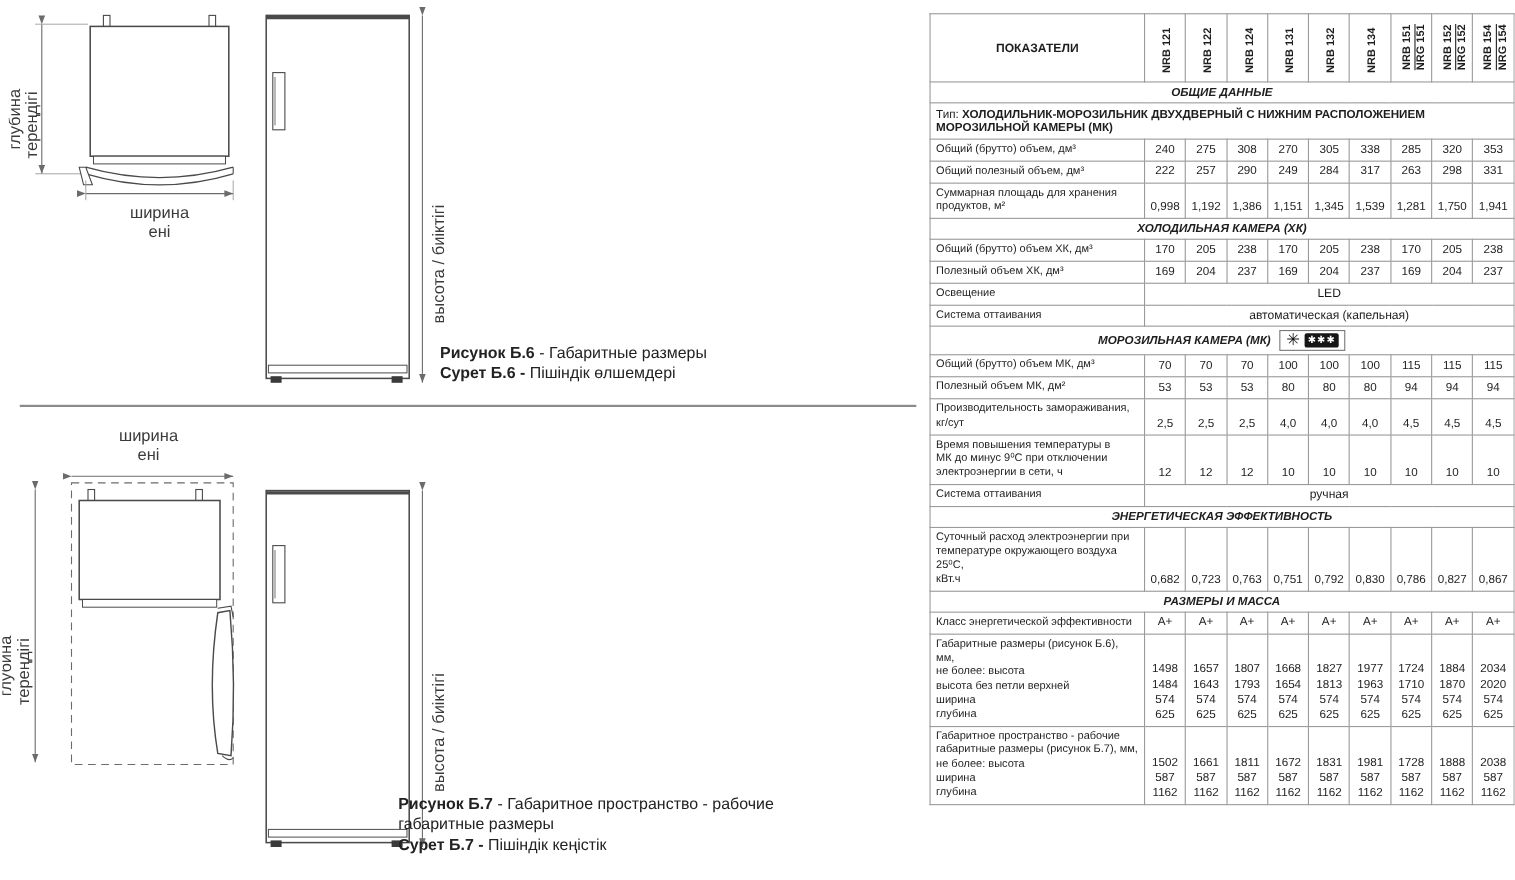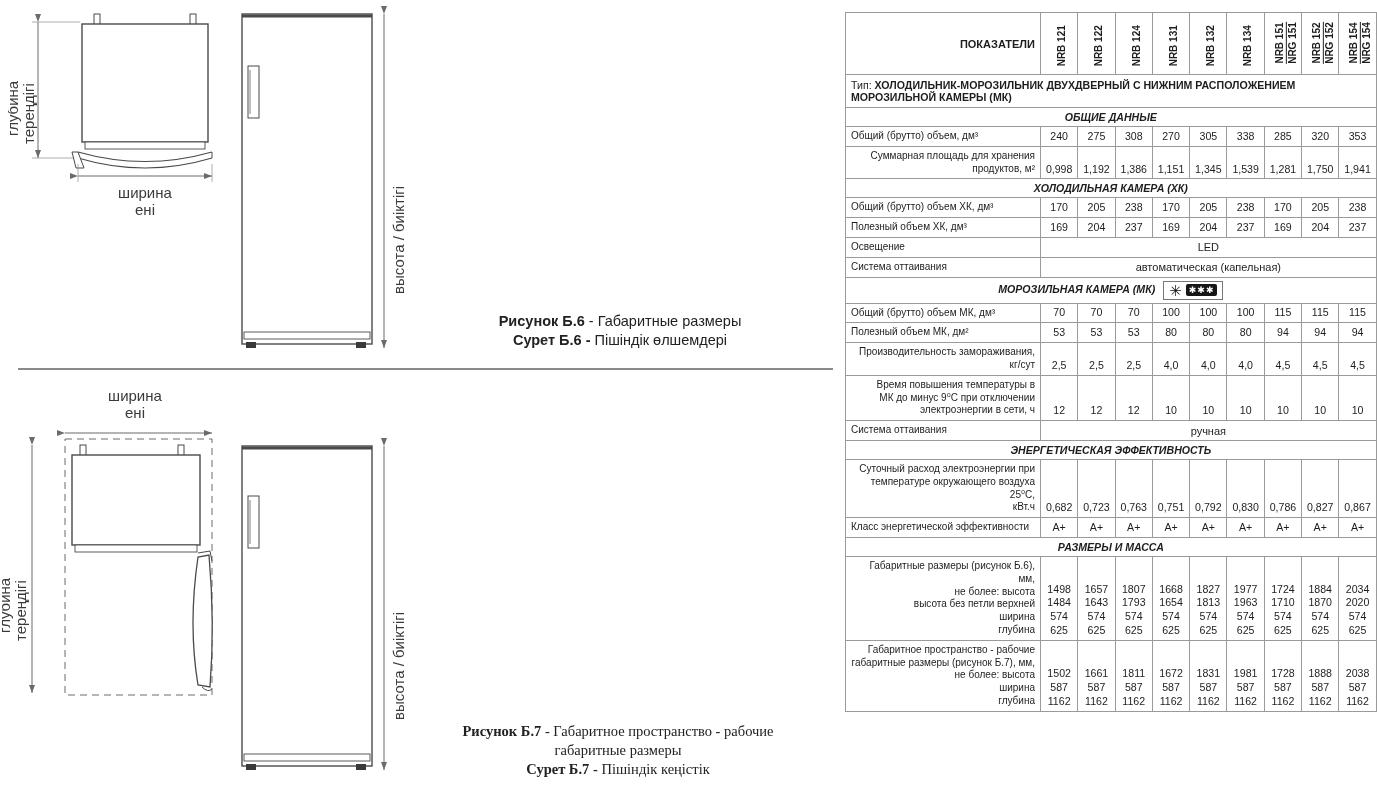--- a/index.html
+++ b/index.html
@@ -7,33 +7,33 @@
     font-family:"Liberation Sans","DejaVu Sans",sans-serif; color:#1d1d1d; }
   .page { position:relative; width:1377px; height:800px; background:#fff; }
 
   
   .figures { position:absolute; left:0; top:0; width:840px; height:800px; }
   .fig-svg { position:absolute; }
   svg text { font-family:"Liberation Sans","DejaVu Sans",sans-serif; fill:#3c3c3c; }
   .dim-label { font-size:15px; fill:#3a3a3a; }
   .divider { position:absolute; left:18px; top:368px; width:815px; height:2px; background:#8a8a8a; }
 
-  .caption { position:absolute; text-align:center; font-size:14.5px; color:#222; line-height:1.3; }
+  .caption { position:absolute; font-size:14.5px; color:#222; line-height:1.3; }
   .cap-b6 { left:400px; top:312px; width:440px; }
-  .cap-b7 { left:378px; top:722px; width:480px;font-family:Liberation Serif, serif; }
+  .cap-b7 { left:362px; top:722px; width:480px; }
   .caption b { font-weight:bold; }
 
   
   .spec-wrap { position:absolute; left:845px; top:12px; width:531px; }
   table.spec { border-collapse:collapse; width:531px; table-layout:fixed; }
   table.spec td, table.spec th { border:1px solid #9a9a9a; background:#fff; }
   col.c-label { width:195px; }
   col.c-val { width:37.3px; }
 
-  th.indicators { font-size:11px; font-weight:bold; text-align:right; vertical-align:middle;
+  th.indicators { font-size:11px; font-weight:bold; text-align:center; vertical-align:middle;
     padding:4px 5px; height:62px; }
   td.model-h { height:62px; padding:0; vertical-align:middle; text-align:center; overflow:visible; }
   .hdr-rot { transform:rotate(-90deg); white-space:nowrap; font-weight:bold; font-size:10px;
     line-height:1.15; display:inline-block; }
   .hdr-rot .m-line { display:block; }
   .hdr-rot .m-line.u { border-bottom:1px solid #222; }
 
   td.type-cell { font-size:10.6px; padding:4px 5px; }
   td.type-cell b { font-weight:bold; }
 
@@ -41,21 +41,21 @@
   .fz-wrap { display:inline-flex; align-items:center; gap:4px; margin-left:8px;
     border:1px solid #777; padding:1px 5px; font-style:normal; vertical-align:middle; }
   .fz-star { font-size:15px; line-height:1; color:#111; font-weight:normal; }
   .fz-box { background:#161616; color:#fff; font-size:9px; letter-spacing:1px;
     padding:1px 3px; border-radius:2px; line-height:1.2; }
 
   td.lbl { font-size:10px; padding:3px 5px; vertical-align:middle; white-space:pre-line; line-height:1.28; }
   td.val { font-size:10.6px; text-align:center; vertical-align:middle; padding:2px 1px;
     white-space:pre-line; line-height:1.3; }
   tr.vbottom td.val { vertical-align:bottom; }
-  tr.vbottom td.lbl { vertical-align:top;text-align:right; }
+  tr.vbottom td.lbl { vertical-align:top; }
   td.spanval { font-size:11px; text-align:center; vertical-align:middle; padding:3px 2px; }
 </style>
 </head>
 <body>
 
 <div class="page">
 
   <div class="figures">
 
     <svg class="fig-svg" style="left:8px;top:6px;" width="225" height="215" viewBox="0 0 225 215">
@@ -172,36 +172,48 @@
             <td class="model-h"><div class="hdr-rot"><span class="m-line">NRB 131</span></div></td>
             <td class="model-h"><div class="hdr-rot"><span class="m-line">NRB 132</span></div></td>
             <td class="model-h"><div class="hdr-rot"><span class="m-line">NRB 134</span></div></td>
             <td class="model-h"><div class="hdr-rot"><span class="m-line u">NRB 151</span><span class="m-line">NRG 151</span></div></td>
             <td class="model-h"><div class="hdr-rot"><span class="m-line u">NRB 152</span><span class="m-line">NRG 152</span></div></td>
             <td class="model-h"><div class="hdr-rot"><span class="m-line u">NRB 154</span><span class="m-line">NRG 154</span></div></td>
           </tr>
       </thead>
       <tbody id="spec-body">
           <tr>
+            <td class="section" colspan="10"><span>ОБЩИЕ ДАННЫЕ</span></td>
+          </tr>
+          <tr>
             <td class="type-cell" colspan="10"><span>Тип: </span><b>ХОЛОДИЛЬНИК-МОРОЗИЛЬНИК ДВУХДВЕРНЫЙ  С НИЖНИМ РАСПОЛОЖЕНИЕМ МОРОЗИЛЬНОЙ КАМЕРЫ (МК)</b></td>
-          </tr>
-          <tr>
-            <td class="section" colspan="10"><span>ОБЩИЕ ДАННЫЕ</span></td>
           </tr>
           <tr>
             <td class="lbl">Общий (брутто) объем, дм³</td>
             <td class="val">240</td>
             <td class="val">275</td>
             <td class="val">308</td>
             <td class="val">270</td>
             <td class="val">305</td>
             <td class="val">338</td>
             <td class="val">285</td>
             <td class="val">320</td>
             <td class="val">353</td>
+          </tr>
+          <tr>
+            <td class="lbl">Общий полезный объем, дм³</td>
+            <td class="val">222</td>
+            <td class="val">257</td>
+            <td class="val">290</td>
+            <td class="val">249</td>
+            <td class="val">284</td>
+            <td class="val">317</td>
+            <td class="val">263</td>
+            <td class="val">298</td>
+            <td class="val">331</td>
           </tr>
           <tr class="vbottom">
             <td class="lbl">Суммарная площадь для хранения
 продуктов, м²</td>
             <td class="val">0,998</td>
             <td class="val">1,192</td>
             <td class="val">1,386</td>
             <td class="val">1,151</td>
             <td class="val">1,345</td>
             <td class="val">1,539</td>
@@ -316,33 +328,33 @@
             <td class="val">0,723</td>
             <td class="val">0,763</td>
             <td class="val">0,751</td>
             <td class="val">0,792</td>
             <td class="val">0,830</td>
             <td class="val">0,786</td>
             <td class="val">0,827</td>
             <td class="val">0,867</td>
           </tr>
           <tr>
+            <td class="section" colspan="10"><span>РАЗМЕРЫ И МАССА</span></td>
+          </tr>
+          <tr>
             <td class="lbl">Класс энергетической эффективности</td>
             <td class="val">A+</td>
             <td class="val">A+</td>
             <td class="val">A+</td>
             <td class="val">A+</td>
             <td class="val">A+</td>
             <td class="val">A+</td>
             <td class="val">A+</td>
             <td class="val">A+</td>
             <td class="val">A+</td>
-          </tr>
-          <tr>
-            <td class="section" colspan="10"><span>РАЗМЕРЫ И МАССА</span></td>
           </tr>
           <tr class="vbottom">
             <td class="lbl">Габаритные размеры (рисунок Б.6), мм,
 не более: высота
 высота без петли верхней
 ширина
 глубина</td>
             <td class="val">1498
 1484
 574

